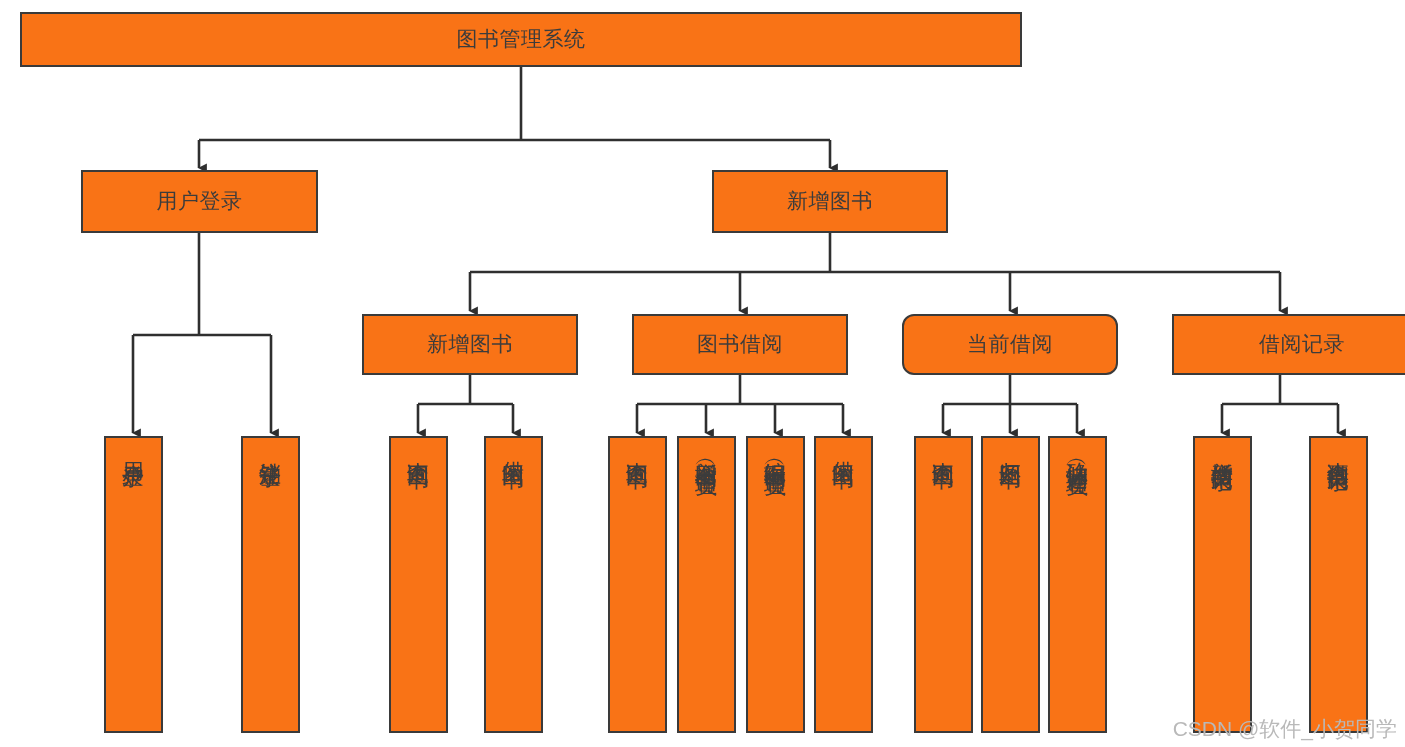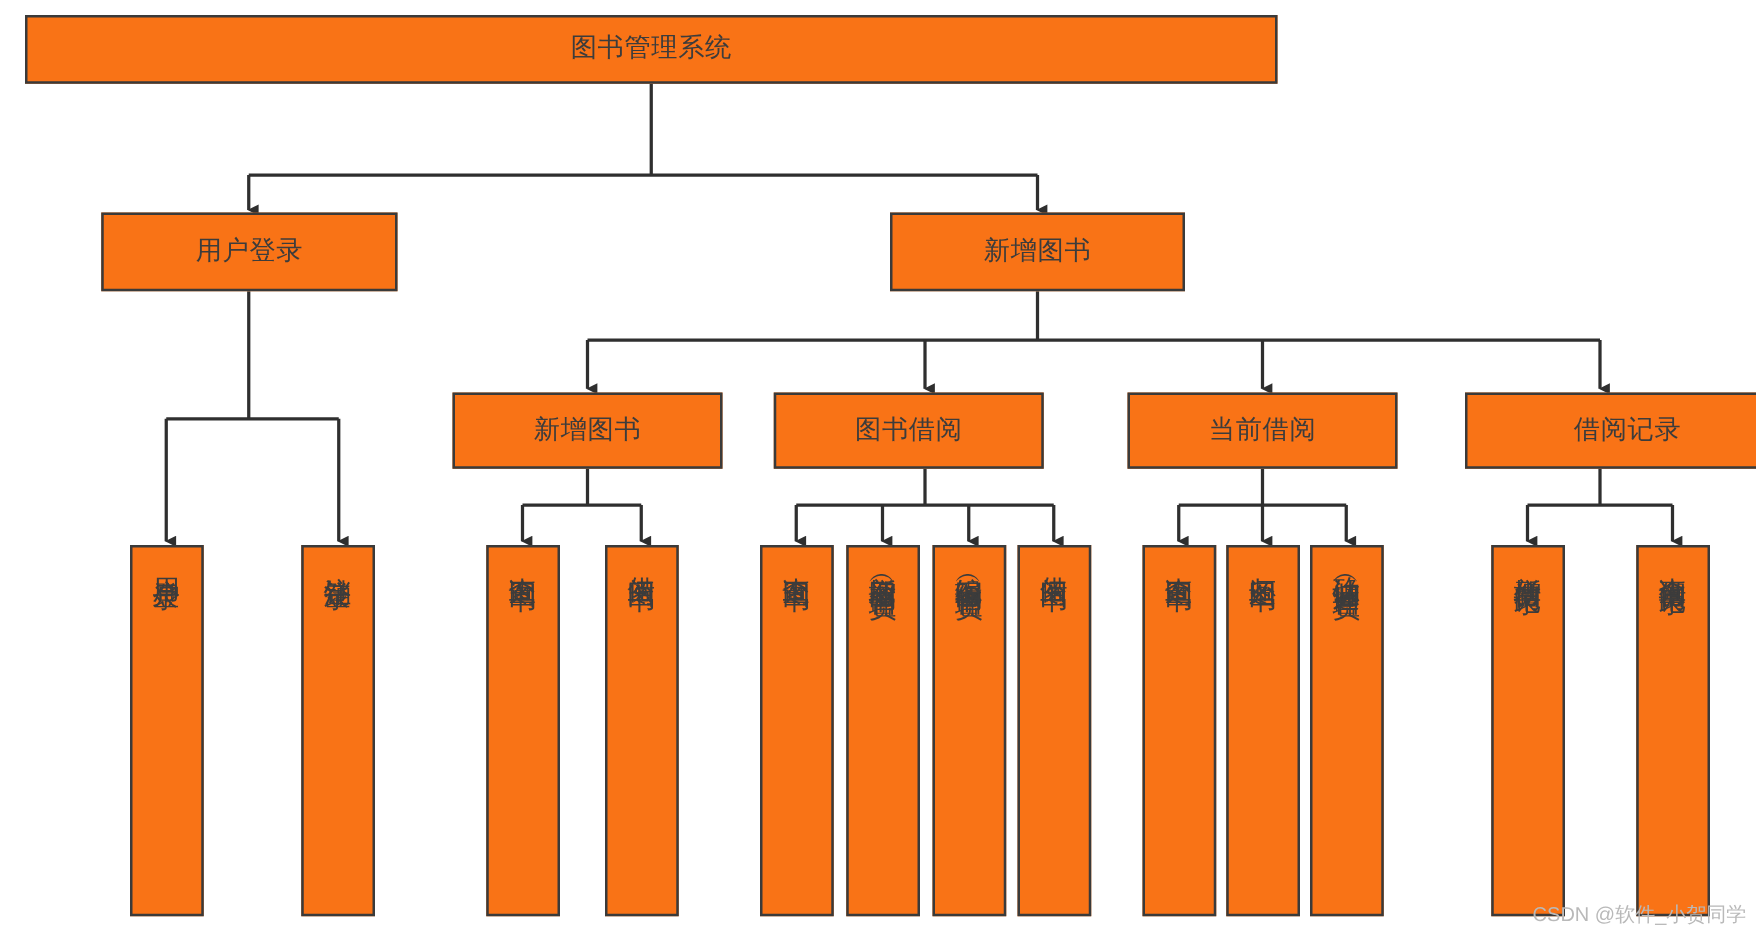--- a/index.html
+++ b/index.html
@@ -60,21 +60,21 @@
     text-orientation: upright;
     font-size: 22px;
     line-height: 1.05;
     letter-spacing: 2px;
     white-space: nowrap;
   }
   #watermark {
     position: absolute;
     right: 8px;
     bottom: 4px;
-    font-size: 16px;
+    font-size: 21px;
     color: #b9b9b9;
     z-index: 5;
     white-space: nowrap;
     font-family: "Liberation Sans", "DejaVu Sans", sans-serif;
   }
 </style>
 </head>
 <body>
 
 <div id="diagram-root">
@@ -138,25 +138,25 @@
   </div>
 
   <div class="node horiz" style="left:712px; top:170px; width:236px; height:63px;">
     <span class="node-label">新增图书</span>
   </div>
 
   <div class="node horiz" style="left:362px; top:314px; width:216px; height:61px;">
     <span class="node-label">新增图书</span>
   </div>
 
-  <div class="node horiz" style="left:619px; top:314px; width:216px; height:61px;">
+  <div class="node horiz" style="left:632px; top:314px; width:216px; height:61px;">
     <span class="node-label">图书借阅</span>
   </div>
 
-  <div class="node horiz" style="left:902px; top:314px; width:216px; height:61px;">
+  <div class="node horiz" style="left:902px; top:314px; width:216px; height:61px;border-radius:12px;">
     <span class="node-label">当前借阅</span>
   </div>
 
   <div class="node horiz" style="left:1172px; top:314px; width:260px; height:61px;">
     <span class="node-label">借阅记录</span>
   </div>
 
   <div class="node vert" style="left:104px; top:436px; width:59px; height:297px;">
     <span class="node-label">用户登录</span>
   </div>

